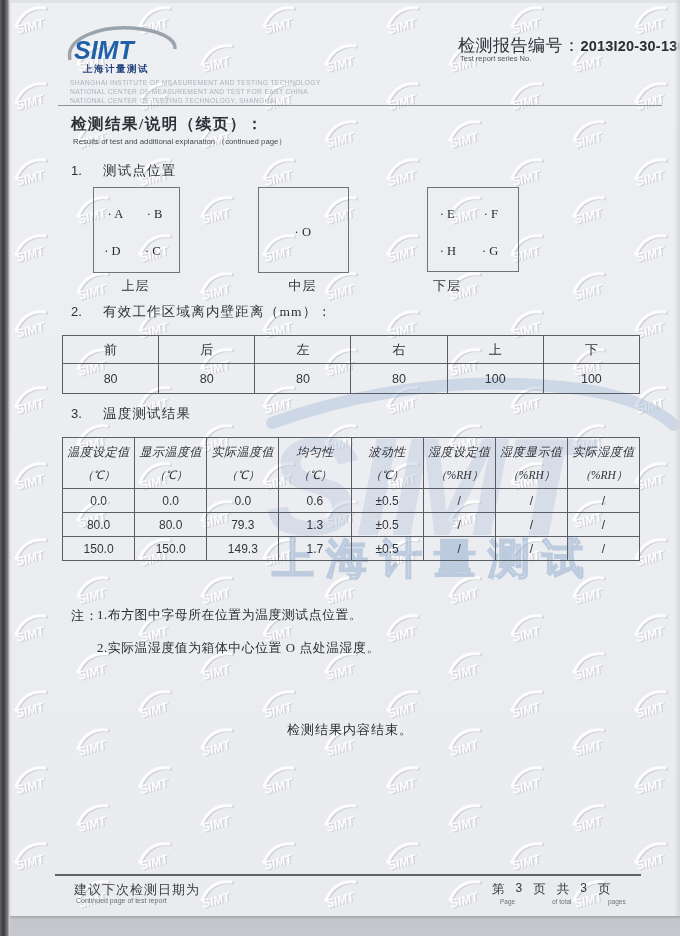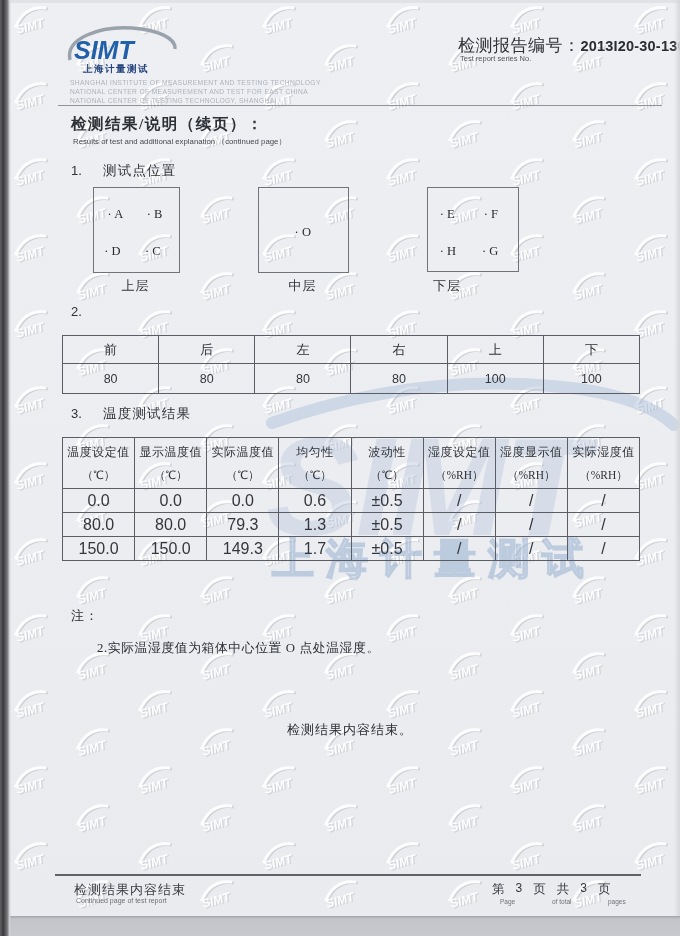--- a/index.html
+++ b/index.html
@@ -32,24 +32,24 @@
   .pt{position:absolute;font-family:"Liberation Serif",serif;font-size:12.5px;color:#26292e;white-space:nowrap;}
   .pbox-label{position:absolute;text-align:center;font-size:13px;letter-spacing:1px;color:#2f3237;}
 
   
   table{border-collapse:collapse;table-layout:fixed;}
   th,td{border:1px solid #5a5d63;text-align:center;padding:0;}
   #t1{position:absolute;left:62px;top:335px;width:578px;}
   #t1 th{height:27px;font-weight:normal;font-family:"Liberation Serif",serif;font-size:13px;color:#2e3136;}
   #t1 td{height:29px;font-size:12.5px;color:#33363b;}
   #t2{position:absolute;left:62px;top:437px;width:578px;}
-  #t2 th{height:50px;font-weight:normal;vertical-align:middle;}
+  #t2 th{height:50px;font-weight:normal;vertical-align:middle;font-style:italic;}
   #t2 .hname{font-family:"Liberation Serif",serif;font-size:12px;color:#2e3136;letter-spacing:.5px;}
   #t2 .hunit{font-family:"Liberation Serif",serif;font-size:11.5px;color:#2e3136;margin-top:7px;}
-  #t2 td{height:23px;font-size:16px;color:#33363b;}
+  #t2 td{height:23px;font-size:12px;color:#33363b;}
 
   
   .note-label{position:absolute;left:71px;top:607px;font-size:13px;color:#2b2e33;letter-spacing:1px;}
   .note-item{position:absolute;left:97px;font-size:12.8px;letter-spacing:.6px;color:#2b2e33;white-space:nowrap;}
   .closing{position:absolute;left:287px;top:696px;font-size:13px;letter-spacing:1px;color:#2b2e33;margin-top:25px;}
 
   
   .footer-zh{position:absolute;left:74px;top:881px;font-size:13px;letter-spacing:1px;color:#3a3d42;}
   .footer-en{position:absolute;left:76px;top:897px;font-size:7px;color:#6c6f74;}
   .pagination{position:absolute;left:492px;top:881px;width:160px;height:28px;}
@@ -132,20 +132,21 @@
       <span class="pt" style="left: 62%; top: 23%;">· F</span>
       <span class="pt" style="left: 13%; top: 67%;">· H</span>
       <span class="pt" style="left: 60%; top: 67%;">· G</span>
     </div>
 
   <div class="pbox-label zh" style="left:93px;top:277px;width:85px">上层</div>
   <div class="pbox-label zh" style="left:258px;top:277px;width:89px">中层</div>
   <div class="pbox-label zh" style="left:402px;top:277px;width:90px">下层</div>
 
   <div class="sec-num" style="left:71px;top:304px">2.</div>
+  <div class="sec-head zh" style="left:103px;top:303px">有效工作区域离内壁距离（mm）：</div>
 
   <table id="t1">
     <thead>
         <tr id="t1-head-row">
           <th>前</th>
           <th>后</th>
           <th>左</th>
           <th>右</th>
           <th>上</th>
           <th>下</th>
@@ -231,25 +232,26 @@
           <td>1.7</td>
           <td>±0.5</td>
           <td>/</td>
           <td>/</td>
           <td>/</td>
         </tr>
       </tbody>
   </table>
 
   <div class="note-label zh">注：</div>
+  <div class="note-item zh" style="top:607px">1.布方图中字母所在位置为温度测试点位置。</div>
   <div class="note-item zh" style="top:640px">2.实际温湿度值为箱体中心位置 O 点处温湿度。</div>
   <div class="closing zh">检测结果内容结束。</div>
 
   <div class="hrule" style="left:55px;top:874px;width:586px;height:1.5px;background:#5f6267;"></div>
-  <div class="footer-zh zh">检测结果内容结束</div>
+  <div class="footer-zh zh">建议下次检测日期为</div>
   <div class="footer-en">Continued page of test report</div>
 
   <div class="pagination">
     <div class="ptokens" id="page-tokens">
         <span class="ptok">第</span>
         <span class="ptok pnum">3</span>
         <span class="ptok">页</span>
         <span class="ptok">共</span>
         <span class="ptok pnum">3</span>
         <span class="ptok">页</span>

